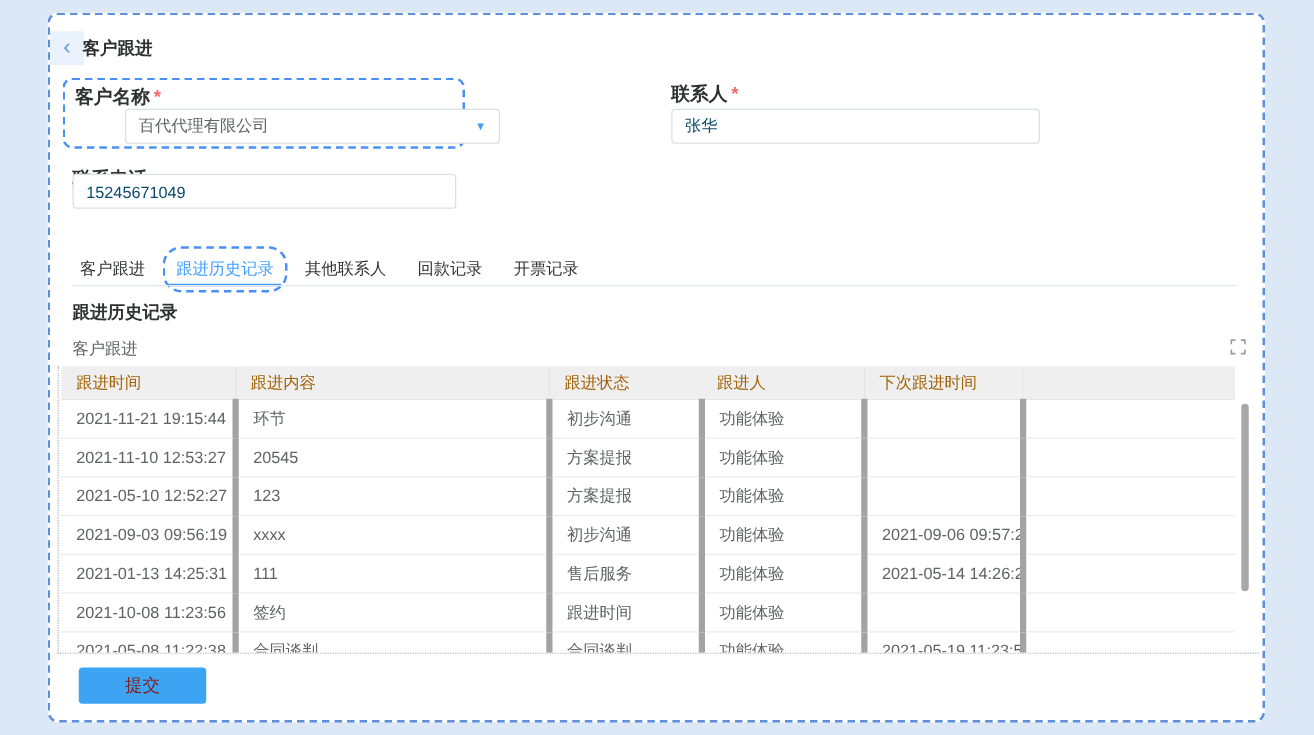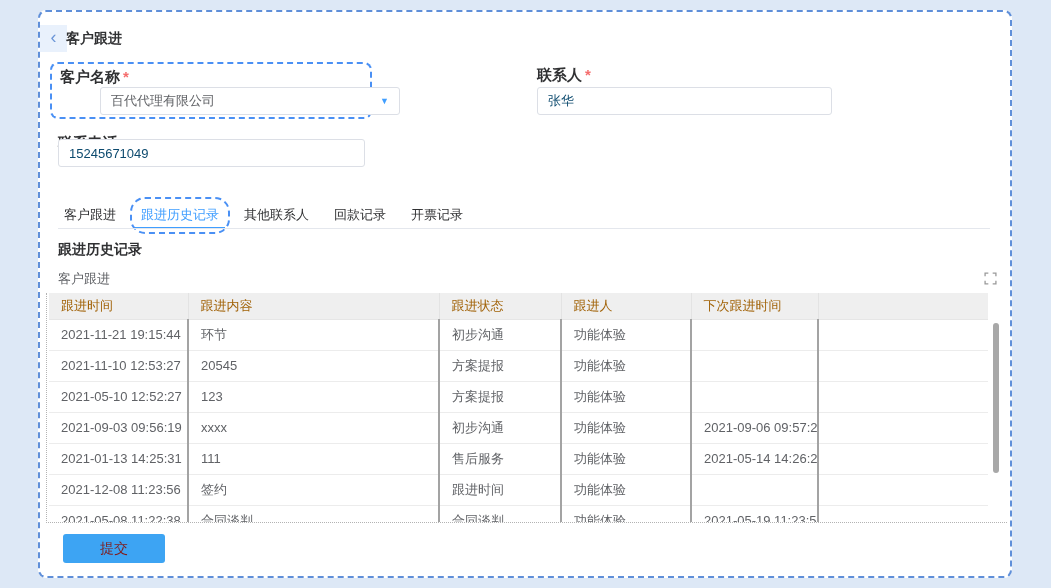--- a/index.html
+++ b/index.html
@@ -83,21 +83,21 @@
   table.grid { position:absolute; left:2px; top:0; width:939px; border-collapse:collapse; table-layout:fixed; }
   table.grid th {
     background:#efefef; color:#a16207; font-size:13px; font-weight:400;
     text-align:left; height:26px; padding:0 0 0 12px;
     border-right:1px solid #e3e3e3; border-bottom:1px solid #e6e6e6;
     overflow:hidden; white-space:nowrap;
   }
   table.grid th:last-child { border-right:none; }
   table.grid td {
     color:#606266; font-size:13px; height:31px; padding:0 0 0 12px;
-    border-right:2px solid #a3a3a3; border-bottom:1px solid #ececec;
+    border-right:5px solid #a3a3a3; border-bottom:1px solid #ececec;
     background:#fff; overflow:hidden; white-space:nowrap;
   }
   table.grid td:last-child { border-right:none; }
   .scroll-thumb {
     position:absolute; left:946px; top:30px; width:6px; height:150px;
     background:#a8a8a8; border-radius:3px; cursor:pointer;
   }
 
   
   .submit-btn {
@@ -208,21 +208,21 @@
           </tr>
           <tr>
             <td>2021-01-13 14:25:31</td>
             <td>111</td>
             <td>售后服务</td>
             <td>功能体验</td>
             <td>2021-05-14 14:26:25</td>
             <td></td>
           </tr>
           <tr>
-            <td>2021-12-08 11:23:56</td>
+            <td>2021-10-08 11:23:56</td>
             <td>签约</td>
             <td>跟进时间</td>
             <td>功能体验</td>
             <td></td>
             <td></td>
           </tr>
           <tr>
             <td>2021-05-08 11:22:38</td>
             <td>合同谈判</td>
             <td>合同谈判</td>

